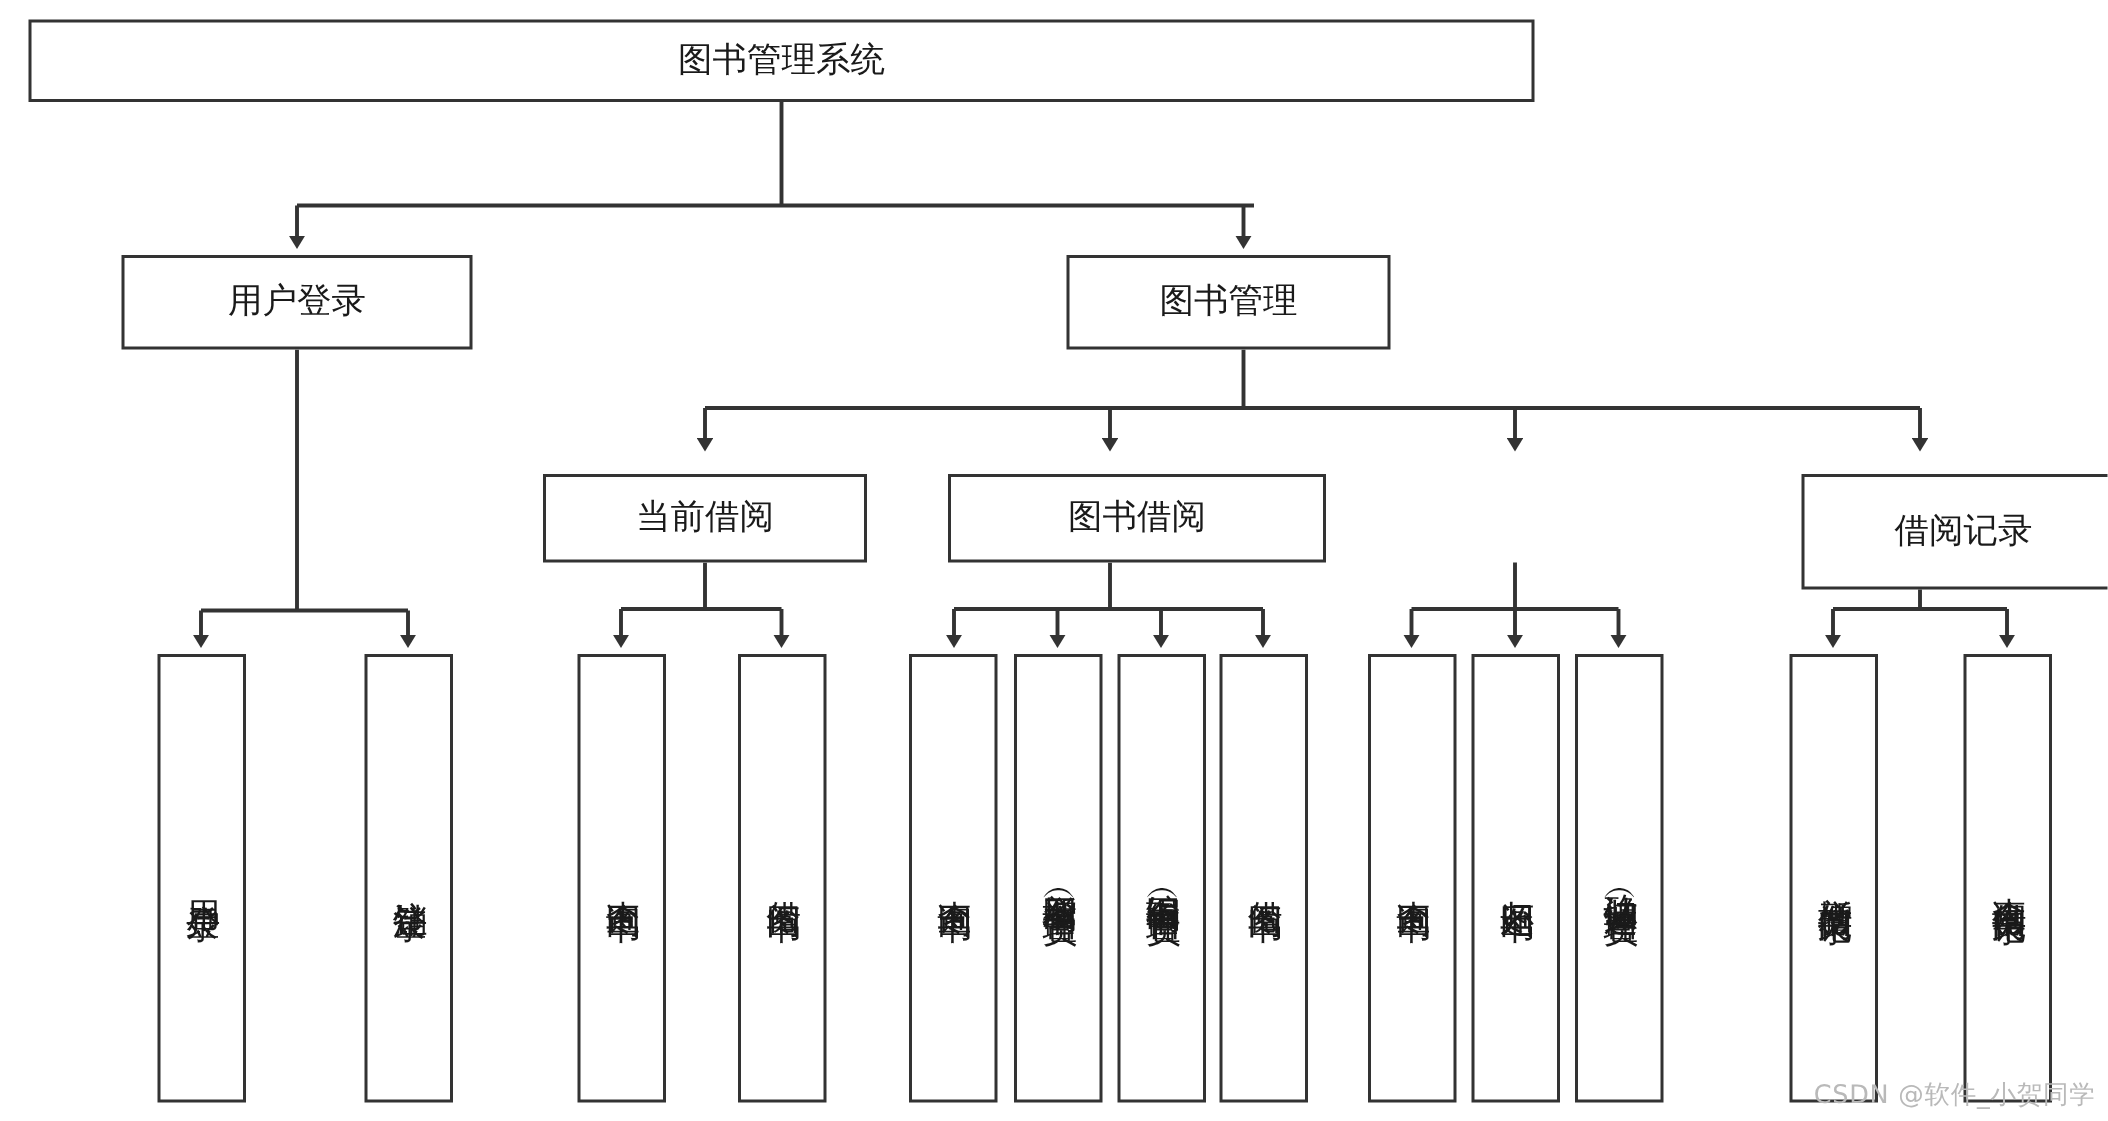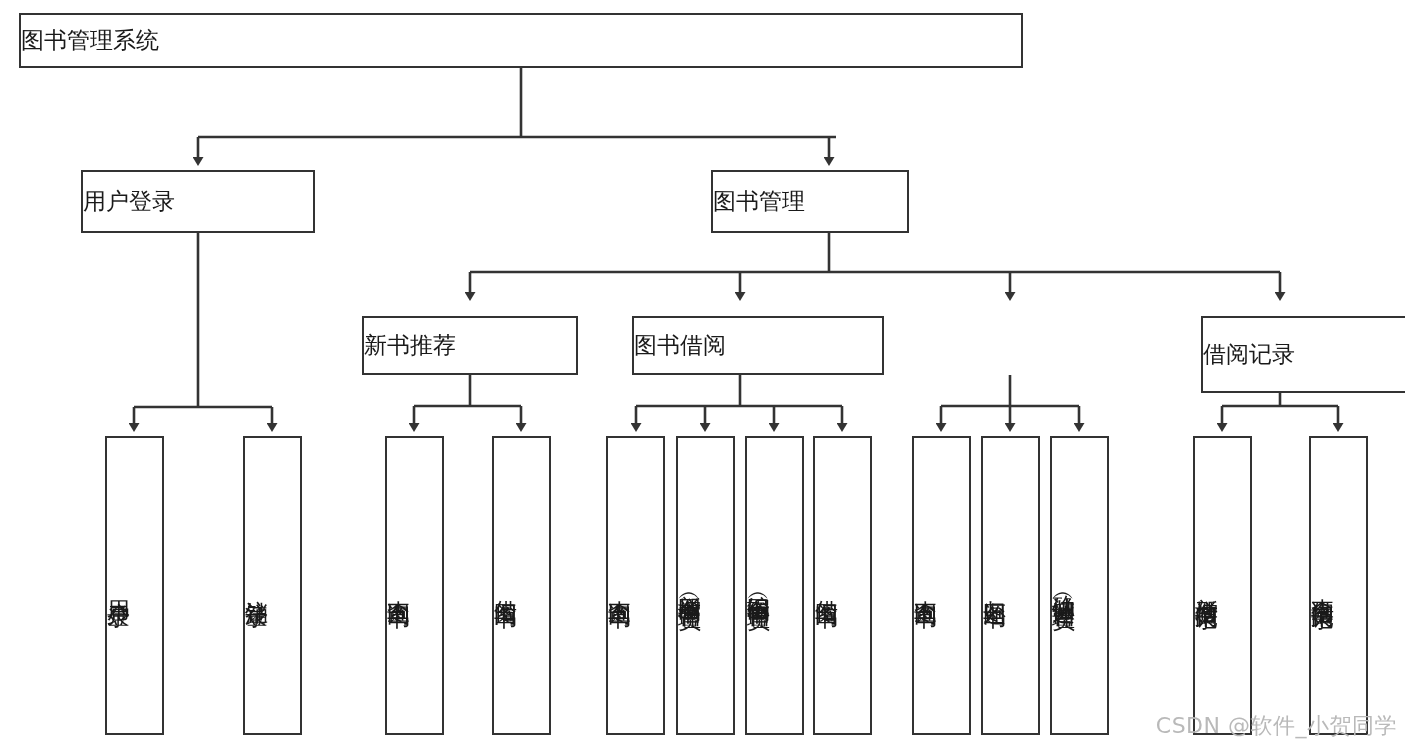--- a/index.html
+++ b/index.html
@@ -13,20 +13,21 @@
   #canvas{position:absolute;left:0;top:0;width:1405px;height:747px;}
   svg.edges{position:absolute;left:0;top:0;width:1405px;height:747px;pointer-events:none;}
 
   .node{
     position:absolute;
     box-sizing:border-box;
     background:#ffffff;
     border:2.5px solid #333333;
     display:flex;
     align-items:center;
+    justify-content:center;
     color:#1a1a1a;
     z-index:2;
   }
   .node .lbl{
     display:block;
     text-align:center;
     line-height:1.22;
     white-space:nowrap;
   }
   
@@ -38,21 +39,21 @@
     text-orientation:upright;
     font-size:23px;
     letter-spacing:2px;
     line-height:1;
     white-space:nowrap;
   }
   .watermark{
     position:absolute;
     right:8px;
     bottom:6px;
-    font-size:22px;
+    font-size:17px;
     color:#b9b9b9;
     z-index:5;
     white-space:nowrap;
     letter-spacing:0.5px;
   }
 </style>
 </head>
 <body>
 
 <div id="canvas">
@@ -107,26 +108,26 @@
     </g>
   </svg>
 
   <div class="node h-node root" style="left:19px;top:13px;width:1004px;height:55px;">
     <span class="lbl">图书管理系统</span>
   </div>
 
   <div class="node h-node" style="left:81px;top:170px;width:234px;height:63px;">
     <span class="lbl">用户登录</span>
   </div>
-  <div class="node h-node" style="left:711px;top:170px;width:198px;height:63px;">
+  <div class="node h-node" style="left:711px;top:170px;width:216px;height:63px;">
     <span class="lbl">图书管理</span>
   </div>
 
   <div class="node h-node" style="left:362px;top:316px;width:216px;height:59px;">
-    <span class="lbl">新书推荐</span>
+    <span class="lbl">当前借阅</span>
   </div>
   <div class="node h-node" style="left:632px;top:316px;width:252px;height:59px;">
     <span class="lbl">图书借阅</span>
   </div>
   <div class="node h-node" style="left:1172px;top:316px;width:216px;height:77px;margin-left:29px;">
     <span class="lbl">借阅记录</span>
   </div>
 
   <div class="node v-node" style="left:105px;top:436px;width:59px;height:299px;">
     <span class="lbl">用户登录</span>

